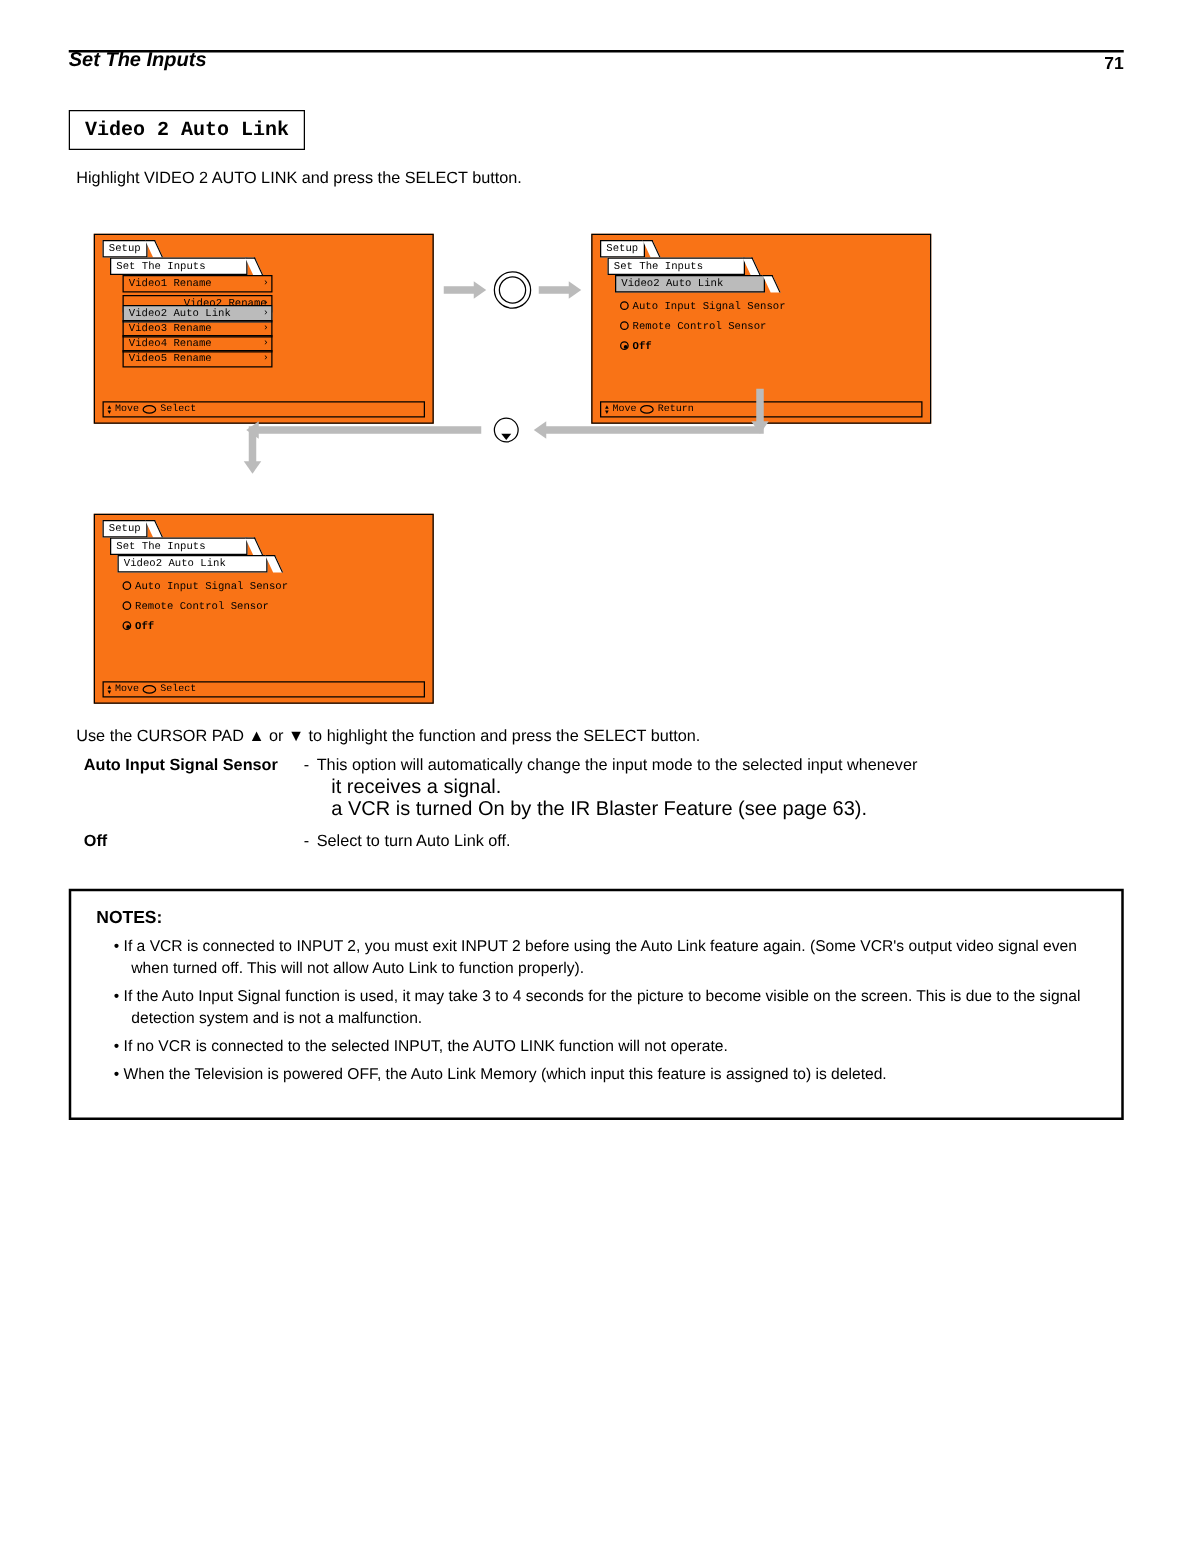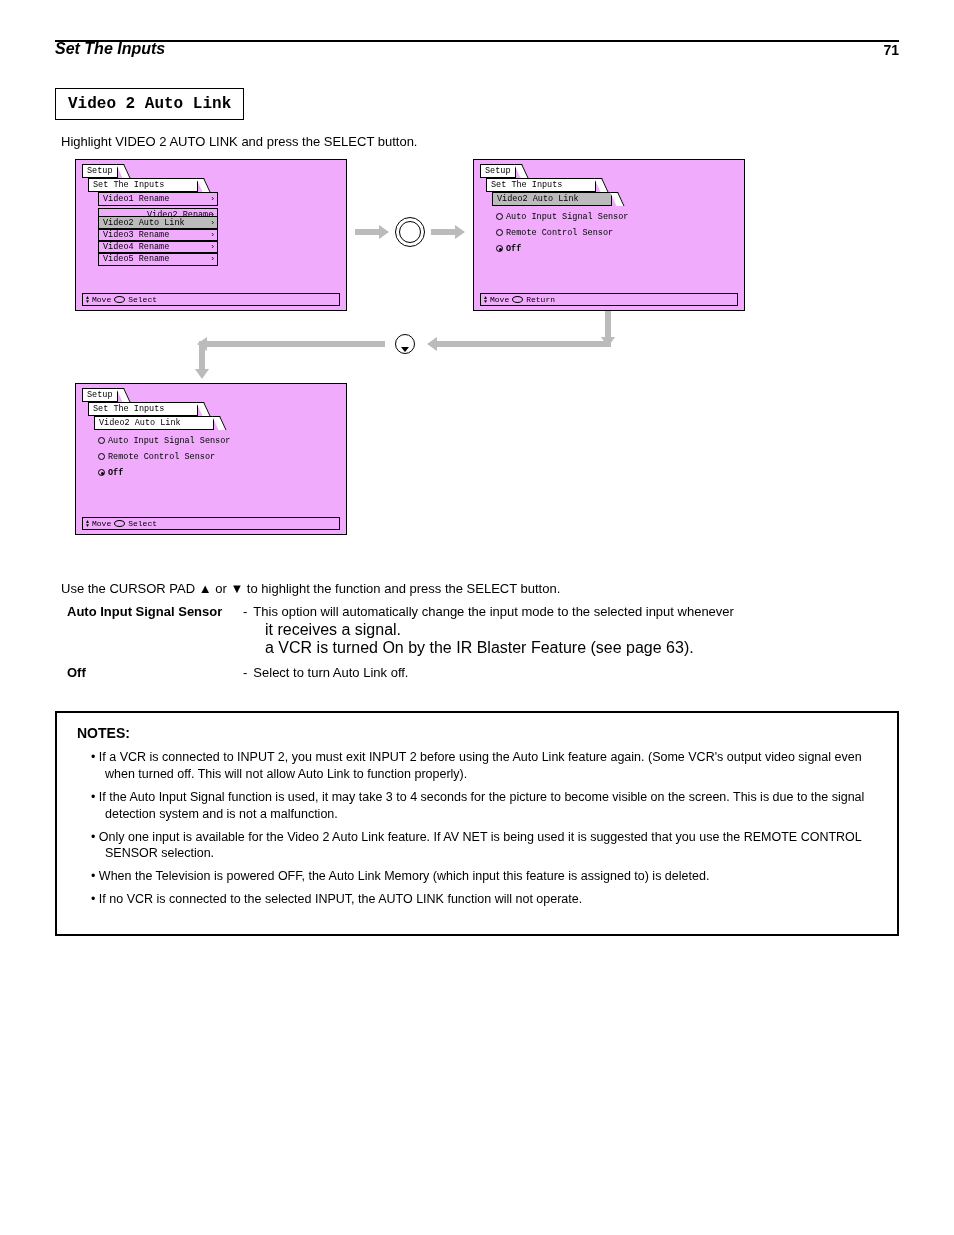--- a/index.html
+++ b/index.html
@@ -51,23 +51,24 @@
     position: relative;
     width: 810px;
     height: 410px;
     margin-left: 20px;
   }
   .panel {
     position: absolute;
     width: 272px;
     height: 152px;
     border: 1px solid #000;
-    background: #f0abfc;
+    background: #f97316;
     font-family: "Courier New", monospace;
     font-size: 9px;
+    margin-top: 28px;
   }
   .tab {
     position: absolute;
     border: 1px solid #000;
     background: #fff;
     padding: 1px 4px;
     font-size: 8.5px;
     white-space: nowrap;
   }
   .tab::after {
@@ -347,18 +348,17 @@
 
   <div class="option-desc">
     <span class="label">Off</span><span class="sep">-</span><span>Select to turn Auto Link off.</span>
   </div>
 
   <div class="note-box">
     <div class="note-title">NOTES:</div>
     <ul class="note-list">
       <li>If a VCR is connected to INPUT 2, you must exit INPUT 2 before using the Auto Link feature again. (Some VCR's output video signal even when turned off. This will not allow Auto Link to function properly).</li>
       <li>If the Auto Input Signal function is used, it may take 3 to 4 seconds for the picture to become visible on the screen. This is due to the signal detection system and is not a malfunction.</li>
-      <li>Only one input is available for the Video 2 Auto Link feature. If AV NET is being used it is suggested that you use the REMOTE CONTROL SENSOR selection.</li>
+      <li>If no VCR is connected to the selected INPUT, the AUTO LINK function will not operate.</li>
       <li>When the Television is powered OFF, the Auto Link Memory (which input this feature is assigned to) is deleted.</li>
-      <li>If no VCR is connected to the selected INPUT, the AUTO LINK function will not operate.</li>
     </ul>
   </div>
 </div>
 
 </body></html>

